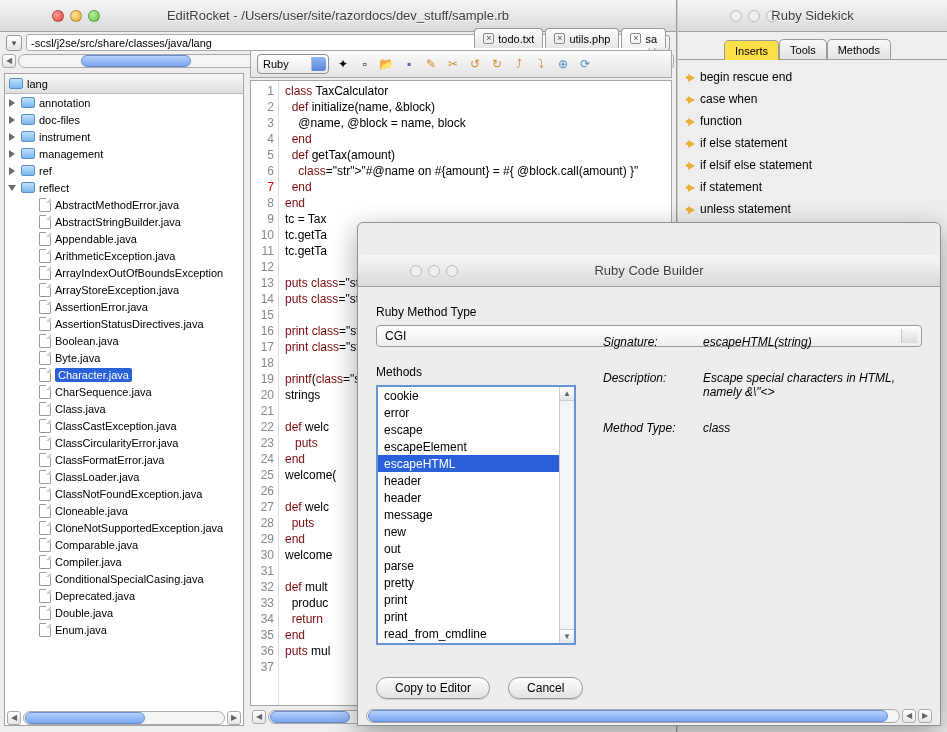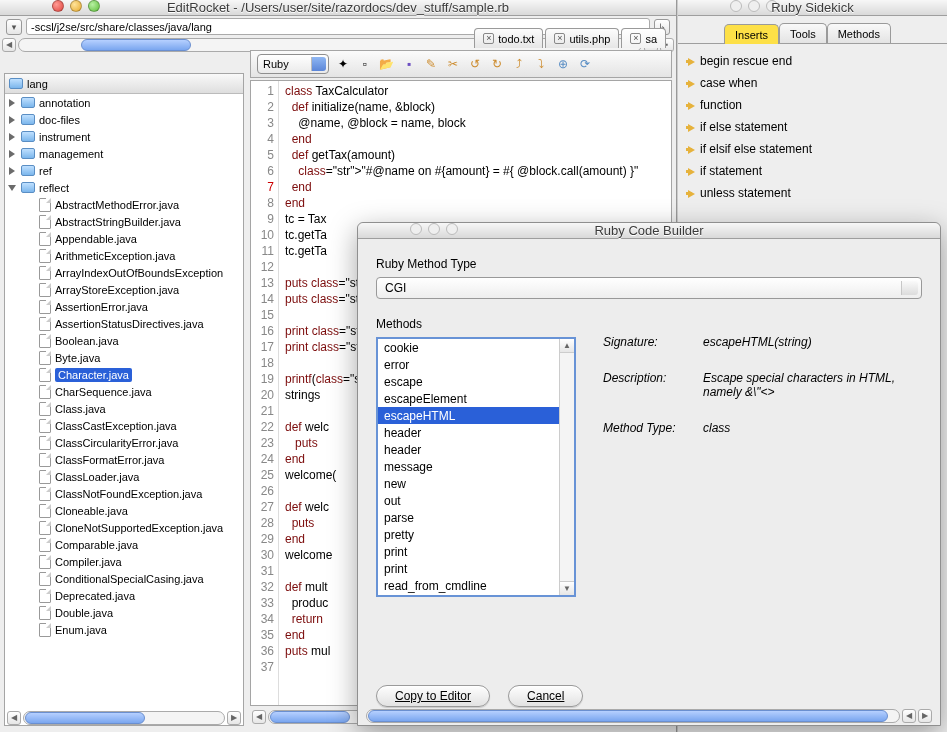--- a/index.html
+++ b/index.html
@@ -1,19 +1,19 @@
 <!DOCTYPE html>
 <html><head>
 <meta charset="utf-8">
 <style>
 * { box-sizing: border-box; margin: 0; padding: 0; font-family: "Lucida Grande", Helvetica, Arial, sans-serif; }
 body { width: 947px; height: 732px; background: #ededed; font-size: 11px; overflow: hidden; position: relative; }
 
 
-.winbar { height: 16px; display: flex; align-items: flex-start; background: linear-gradient(#f7f7f7,#d9d9d9); border-bottom: 1px solid #9e9e9e; position: relative; padding-left: 44px; }
+.winbar { height: 32px; display: flex; align-items: center; background: linear-gradient(#f7f7f7,#d9d9d9); border-bottom: 1px solid #9e9e9e; position: relative; padding-left: 44px; }
 .traffic { display: flex; gap: 6px; padding: 0 8px; }
 .tl { width: 12px; height: 12px; border-radius: 50%; border: 1px solid rgba(0,0,0,.25); }
 .tl.r{background:radial-gradient(circle at 35% 35%,#ff9b94,#e0443e);} .tl.y{background:radial-gradient(circle at 35% 35%,#ffe39a,#e6a92e);} .tl.g{background:radial-gradient(circle at 35% 35%,#b7f0a2,#5fbf3b);}
 .tl.d{background:#efefef;border-color:#bbb;}
 .wintitle { position:absolute; left:0; right:0; text-align:center; font-size:13px; color:#3b3b3b; text-shadow:0 1px 0 #fff; pointer-events:none;}
 
 
 .main { position:absolute; left:0; top:0; width:677px; height:732px; background:#eee; border-right:1px solid #999; }
 .pathbar { padding:2px 6px; display:flex; align-items:center; gap:4px; }
 .pathfield { flex:1; height:17px; border:1px solid #aaa; border-radius:3px; background:#fff; padding:0 4px; font-size:11px; }
@@ -57,38 +57,38 @@
 .sktab{height:20px;border:1px solid #9a9a9a;border-bottom:none;border-radius:5px 5px 0 0;padding:0 10px;display:flex;align-items:center;font-size:11px;background:linear-gradient(#f9f9f9,#e3e3e3);}
 .sktab.act{background:#fde047;position:relative;top:1px;}
 .sklist{padding:6px 8px;}
 .skitem{height:22px;display:flex;align-items:center;font-size:12px;color:#000;}
 .arrow{width:14px;height:14px;position:relative;}
 .arrow::before{content:"";position:absolute;left:2px;top:4px;width:0;height:0;border-top:4px solid transparent;border-bottom:4px solid transparent;border-left:7px solid #e6b23c;}
 .arrow::after{content:"";position:absolute;left:0;top:6px;width:6px;height:3px;background:#e6b23c;}
 
 
 .dialog{position:absolute;left:357px;top:222px;width:584px;height:504px;background:#ededed;border:1px solid #8f8f8f;border-radius:6px 6px 0 0;box-shadow:0 8px 28px rgba(0,0,0,.35);}
-.dialog .winbar{border-radius:6px 6px 0 0;}
+.dialog .winbar{border-radius:6px 6px 0 0;margin-top:32px;}
 .dlgbody{padding:14px 18px;color:#000;font-size:12px;}
 .fieldlbl{font-size:12px;margin:4px 0 6px 0;}
 .dropdown{width:100%;height:22px;border:1px solid #999;border-radius:4px;background:linear-gradient(#fff,#eee);padding:0 8px;display:flex;align-items:center;font-size:12px;position:relative;box-shadow:inset 0 1px 0 #fff;}
 .dropdown::after{content:"";position:absolute;right:3px;top:3px;bottom:3px;width:16px;border-left:1px solid #c7c7c7;background:linear-gradient(#fafafa,#dcdcdc);border-radius:0 3px 3px 0;}
 .dropdown .car{position:absolute;right:7px;top:4px;font-size:8px;color:#555;line-height:7px;}
 .methodsbox{margin-top:6px;width:200px;height:260px;border:2px solid #6893d6;background:#fff;font-size:12px;overflow:hidden;position:relative;}
 .mrow{height:17px;padding:0 6px;display:flex;align-items:center;}
 .mrow.sel{background:#2a60d8;color:#ffffff;}
 .methscroll{position:absolute;right:0;top:0;bottom:0;width:15px;border-left:1px solid #ccc;background:#f4f4f4;display:flex;flex-direction:column;}
 .msbtn{height:14px;border-bottom:1px solid #ccc;display:flex;align-items:center;justify-content:center;font-size:8px;color:#666;background:linear-gradient(#fff,#e6e6e6);}
 .msbtn:last-child{border-bottom:none;border-top:1px solid #ccc;}
 .mstrack{flex:1;}
 .infocol{position:absolute;left:245px;top:112px;width:310px;font-size:12px;font-style:italic;}
 .inforow{display:flex;margin-bottom:22px;}
 .inforow .k{width:100px;color:#000;}
 .inforow .v{flex:1;}
-.dlgbtns{position:absolute;left:18px;bottom:18px;display:flex;gap:18px;text-decoration:underline;}
+.dlgbtns{position:absolute;left:18px;bottom:26px;display:flex;gap:18px;}
 .aquabtn{height:22px;padding:0 18px;border:1px solid #9a9a9a;border-radius:11px;background:linear-gradient(#fefefe,#e2e2e2);font-size:12px;display:flex;align-items:center;box-shadow:0 1px 1px rgba(0,0,0,.15),inset 0 1px 0 #fff;}
 .dlgscroll{position:absolute;left:6px;right:6px;bottom:2px;}
 
 </style>
 </head>
 <body>
 
 <div class="main">
   <div class="winbar">
     <div class="traffic">

